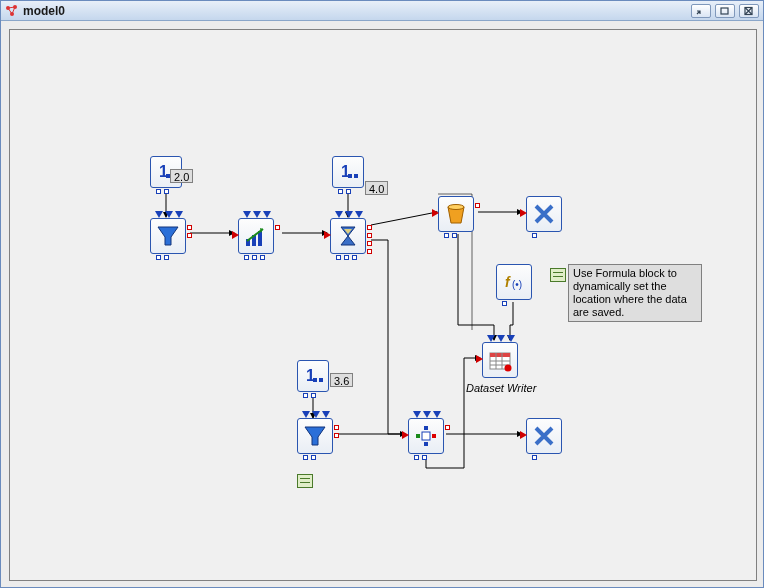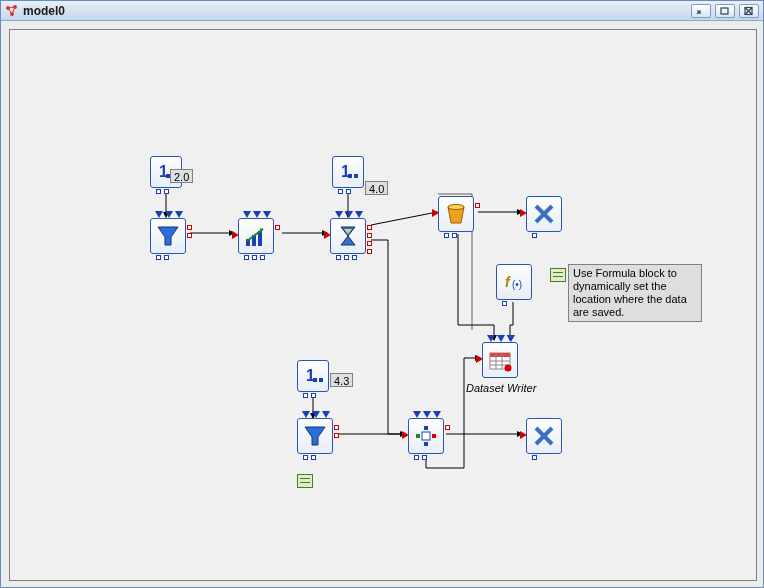--- a/index.html
+++ b/index.html
@@ -388,21 +388,21 @@
       <svg viewBox="0 0 26 26">
           <text x="6" y="18" font-size="16" font-weight="bold" fill="#1840b8">1</text>
           <rect x="13" y="15" width="4" height="4" fill="#1840b8"></rect>
           <rect x="19" y="15" width="4" height="4" fill="#1840b8"></rect>
         </svg>
       <div class="port-bot">
           <span></span>
           <span></span>
         </div>
     </div>
-    <div class="const-label" style="left:320px; top:343px;">4.3</div>
+    <div class="const-label" style="left:320px; top:343px;">3.6</div>
 
     <div class="block" style="left:287px; top:388px;">
       <svg viewBox="0 0 26 26">
           <path d="M3 4 L23 4 L16 14 L16 22 L10 22 L10 14 Z" fill="#2a6fd8" stroke="#12347a"></path>
         </svg>
       <div class="port-in-top">
           <span></span>
           <span></span>
           <span></span>
         </div>

